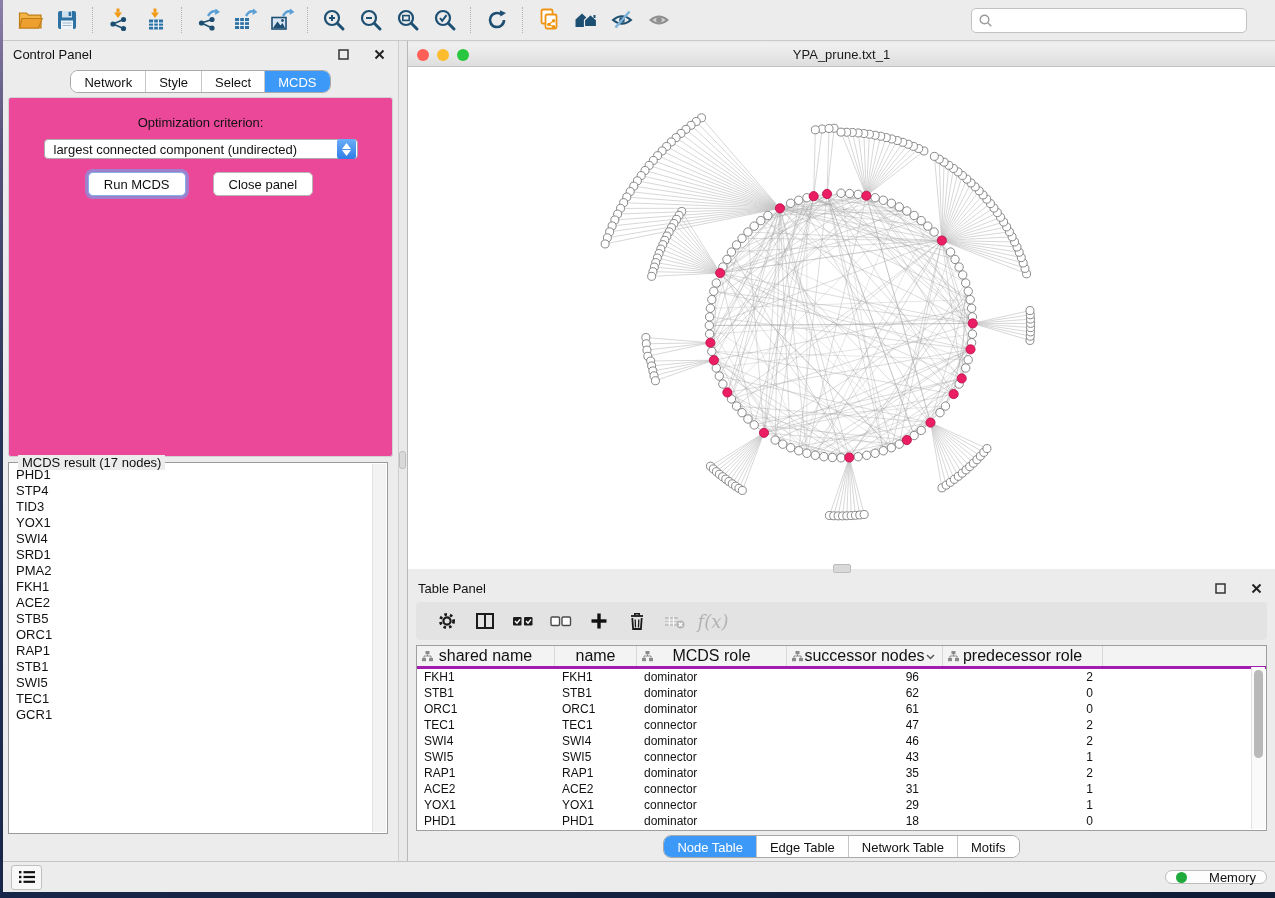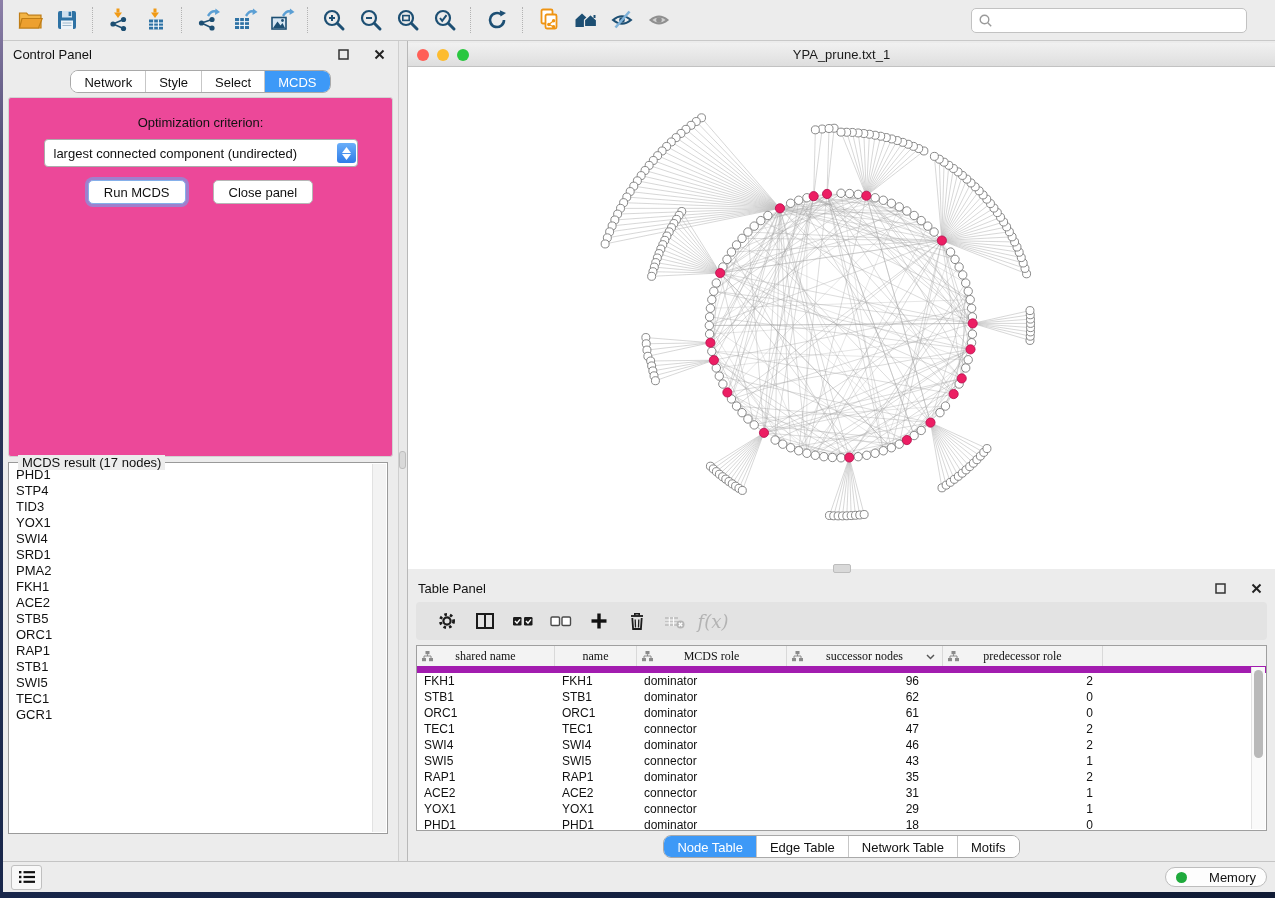--- a/index.html
+++ b/index.html
@@ -23,21 +23,21 @@
   .panel-titlebar{height:26px;display:flex;align-items:center;padding:0 10px;font-size:13px;color:#111;gap:12px;}
   .panel-titlebar .spacer{flex:1;}
   .mini-btn{width:17px;height:17px;display:flex;align-items:center;justify-content:center;margin-left:7px;background:none;border:none;padding:0;}
   .segbar{display:flex;width:fit-content;border:1px solid #a9a9a9;border-radius:8px;overflow:hidden;background:#fff;height:21px;}
   .cp-tabs{margin:3px auto 0;}
   .seg{padding:2px 13px 0;font-size:13px;line-height:19px;color:#111;border-left:1px solid #c7c7c7;background:#fff;white-space:nowrap;}
   .seg:first-child{border-left:none;}
   .seg.active{background:#3d99f7;color:#fff;}
   .cp-box{position:absolute;left:5px;right:5px;top:56px;height:360px;background:#ec4899;border:1px solid #d2d2d2;border-radius:3px;text-align:center;box-sizing:border-box;}
   .opt-label{margin-top:17px;font-size:13px;color:#111;}
-  .cp-select{margin:9px auto 0;width:314px;height:28px;background:#fff;border:1px solid #ababab;border-radius:4px;display:flex;align-items:center;box-sizing:border-box;}
+  .cp-select{margin:9px auto 0;width:314px;height:20px;background:#fff;border:1px solid #ababab;border-radius:4px;display:flex;align-items:center;box-sizing:border-box;}
   .cp-select .val{flex:1;font-size:13px;text-align:left;padding-left:9px;white-space:nowrap;overflow:hidden;color:#111;}
   .stepper{width:19px;height:20px;margin-right:1px;border-radius:3px;background:linear-gradient(#6aaef9,#2f7de8);display:flex;flex-direction:column;align-items:center;justify-content:center;gap:1px;flex:none;}
   .cp-buttons{margin-top:13px;display:flex;justify-content:center;gap:27px;}
   .btn{height:24px;padding:0 15px;font-size:13px;background:#fff;border:1px solid #b6b6b6;border-radius:5px;color:#111;font-family:inherit;}
   .btn.focus{box-shadow:0 0 0 3px rgba(109,166,240,.6);border-color:#85b0ea;}
   .mcds-fieldset{position:absolute;left:5px;right:10px;top:421px;height:372px;border:1px solid #9a9a9a;background:#fff;box-sizing:border-box;}
   .mcds-legend{position:absolute;top:-8px;left:9px;background:#ececec;padding:0 4px;font-size:13px;color:#111;}
   .mcds-list{position:absolute;top:2px;left:1px;right:14px;bottom:1px;overflow:hidden;font-size:13px;line-height:16px;padding:2px 0 0 6px;color:#111;}
   .mcds-scroll{position:absolute;top:1px;bottom:1px;right:1px;width:13px;background:#f3f3f3;border-left:1px solid #e2e2e2;}
 
@@ -57,36 +57,36 @@
   .net-canvas{flex:1;background:#fff;position:relative;}
   .net-canvas svg{position:absolute;inset:0;}
 
   
   .table-panel{flex:1;display:flex;flex-direction:column;background:#ececec;min-height:0;}
   .tp-toolbar{height:38px;min-height:38px;margin:1px 8px 5px;background:#e3e3e3;border-radius:4px;display:flex;align-items:center;padding:0 12px;gap:0;}
   .tp-btn{width:38px;height:30px;display:flex;align-items:center;justify-content:center;background:none;border:none;padding:0;}
   .fx{font-family:"DejaVu Serif","Liberation Serif",serif;font-style:italic;font-size:18px;color:#b3b3b3;}
   .tp-tablewrap{margin:0 8px;flex:1;background:#fff;border:1px solid #9f9f9f;position:relative;overflow:hidden;}
   .tgrid{display:grid;grid-template-columns:138px 82px 150px 156px 160px 1fr;}
-  .thead{height:20px;background:#f3f3f3;border-bottom:7px solid #a21caf;font-size:12px;font-family:Liberation Serif, serif;}
+  .thead{height:20px;background:#f3f3f3;border-bottom:3px solid #a21caf;font-size:16px;}
   .th{position:relative;display:flex;align-items:center;justify-content:center;border-right:1px solid #d9d9d9;color:#111;overflow:hidden;}
   .th .colicon{position:absolute;left:5px;top:5px;}
   .th .sortchev{position:absolute;right:7px;top:8px;}
   .trow{height:16px;font-size:12px;color:#111;}
   .trow div{display:flex;align-items:center;padding-left:7px;overflow:hidden;white-space:nowrap;}
   .trow div.num-s{justify-content:flex-end;padding-right:24px;padding-left:0;}
   .trow div.num-p{justify-content:flex-end;padding-right:10px;padding-left:0;}
   .tp-scroll{position:absolute;top:21px;bottom:1px;right:1px;width:13px;background:#fafafa;border-left:1px solid #e3e3e3;}
   .tp-thumb{position:absolute;top:3px;left:2px;width:9px;height:88px;border-radius:5px;background:#b9b9b9;}
   .tp-tabs{height:30px;min-height:30px;display:flex;align-items:center;justify-content:center;}
 
   
   .statusbar{height:30px;min-height:30px;border-top:1px solid #c4c4c4;display:flex;align-items:center;padding:0 8px;background:#ececec;}
   .sb-list-btn{width:31px;height:25px;background:#f8f8f8;border:1px solid #c0c0c0;border-radius:3px;display:flex;align-items:center;justify-content:center;padding:0;}
-  .memory-btn{margin-left:auto;height:20px;padding:0 10px;background:#fdfdfd;border:1px solid #bdbdbd;border-radius:12px;display:flex;align-items:center;gap:22px;font-size:13px;color:#111;font-family:inherit;}
+  .memory-btn{margin-left:auto;height:14px;padding:0 10px;background:#fdfdfd;border:1px solid #bdbdbd;border-radius:12px;display:flex;align-items:center;gap:22px;font-size:13px;color:#111;font-family:inherit;}
   .mem-dot{width:11px;height:11px;border-radius:50%;background:#1faa3c;}
 </style>
 </head>
 <body>
 
 <div class="screen">
 <div class="app">
 
   <div class="toolbar">
     <button class="tbtn">

